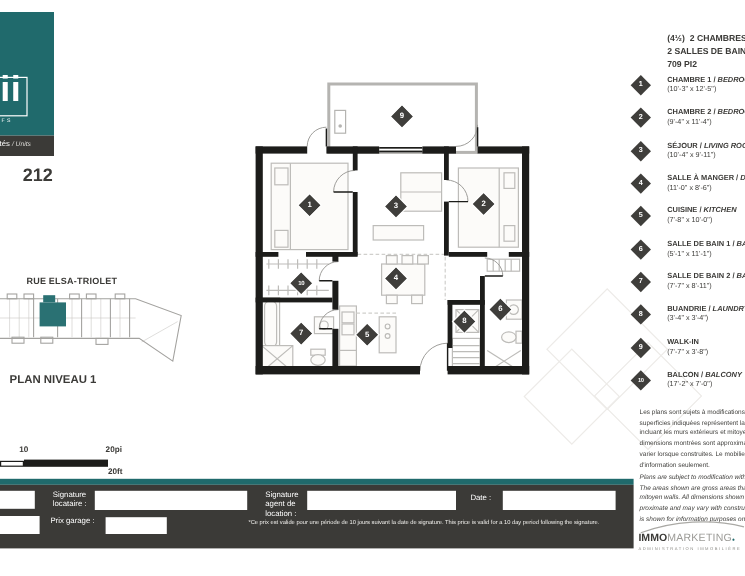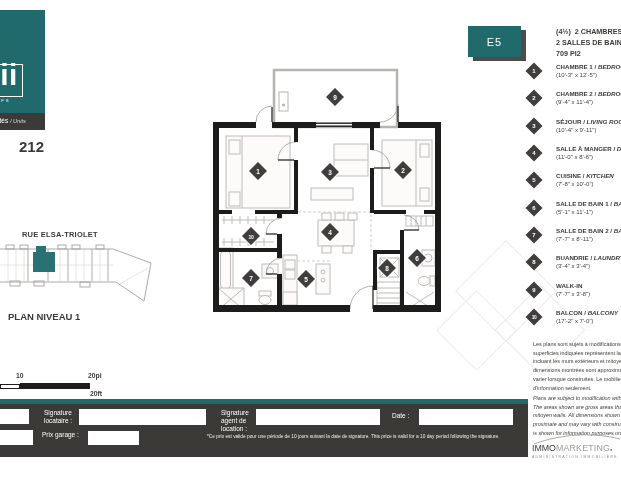--- a/index.html
+++ b/index.html
@@ -28,21 +28,21 @@
   .lt{position:absolute;left:28px;top:0;white-space:nowrap;}
   .ln{display:block;font-size:6.2px;font-weight:700;color:#3b3a37;line-height:8px;}
   .ln i{font-weight:600;}
   .ld{display:block;font-size:6px;line-height:8px;color:#3f3e3b;}
   
   .disc{left:533px;width:160px;}
   .disc div{white-space:nowrap;font-size:5.4px;line-height:8.7px;color:#3f3e3b;}
   .disc.en div{font-style:italic;}
   
   .flogo-text{left:532px;top:443px;white-space:nowrap;font-size:8.8px;}
-  .flogo-text .p1{font-weight:400;color:#3b3a37;}
+  .flogo-text .p1{font-weight:700;color:#3b3a37;}
   .flogo-text .p2{font-weight:400;color:#9b9a96;letter-spacing:.2px;}
   .flogo-sub{left:532px;top:455px;font-size:3.4px;letter-spacing:1.3px;color:#8a8984;white-space:nowrap;}
   
   .street{left:22px;top:230px;font-size:7.5px;font-weight:700;color:#3b3a37;letter-spacing:.2px;}
   .caption{left:8px;top:311px;font-size:9.5px;font-weight:700;color:#3b3a37;}
   
   .sb-num{font-size:6.8px;font-weight:600;color:#3b3a37;}
   .sb-white{left:0;top:384px;width:20px;height:5px;border:1px solid #1c1c1a;box-sizing:border-box;background:#fff;}
   .sb-black{left:20px;top:383px;width:70px;height:6px;background:#1c1c1a;}
   
@@ -72,21 +72,20 @@
     <div class="abs brandframe"></div>
     <div class="abs brandname">mii</div>
     <div class="abs brandtag">LOCATIFS</div>
   </div>
   <div class="abs unitsbar" style="background:#3b3a37;">
     <div class="t"><span>Unités</span>
       <i>/ Units</i></div>
   </div>
   <div class="abs unitnum">212</div>
 
-  <div class="abs badge teal-bg" style="background: rgb(32, 106, 108);">E5</div>
   <div class="abs uinfo" style="top:27px;">
     <span>(4½)</span>&nbsp;&nbsp;<span>2 CHAMBRES/</span>
   </div>
   <div class="abs uinfo" style="top:38px;">
     <span>2 SALLES DE BAIN/</span>
   </div>
   <div class="abs uinfo" style="top:49px;">709 PI2</div>
 
   <div class="abs" id="legend">
       <div class="li" style="top: 0px;">

